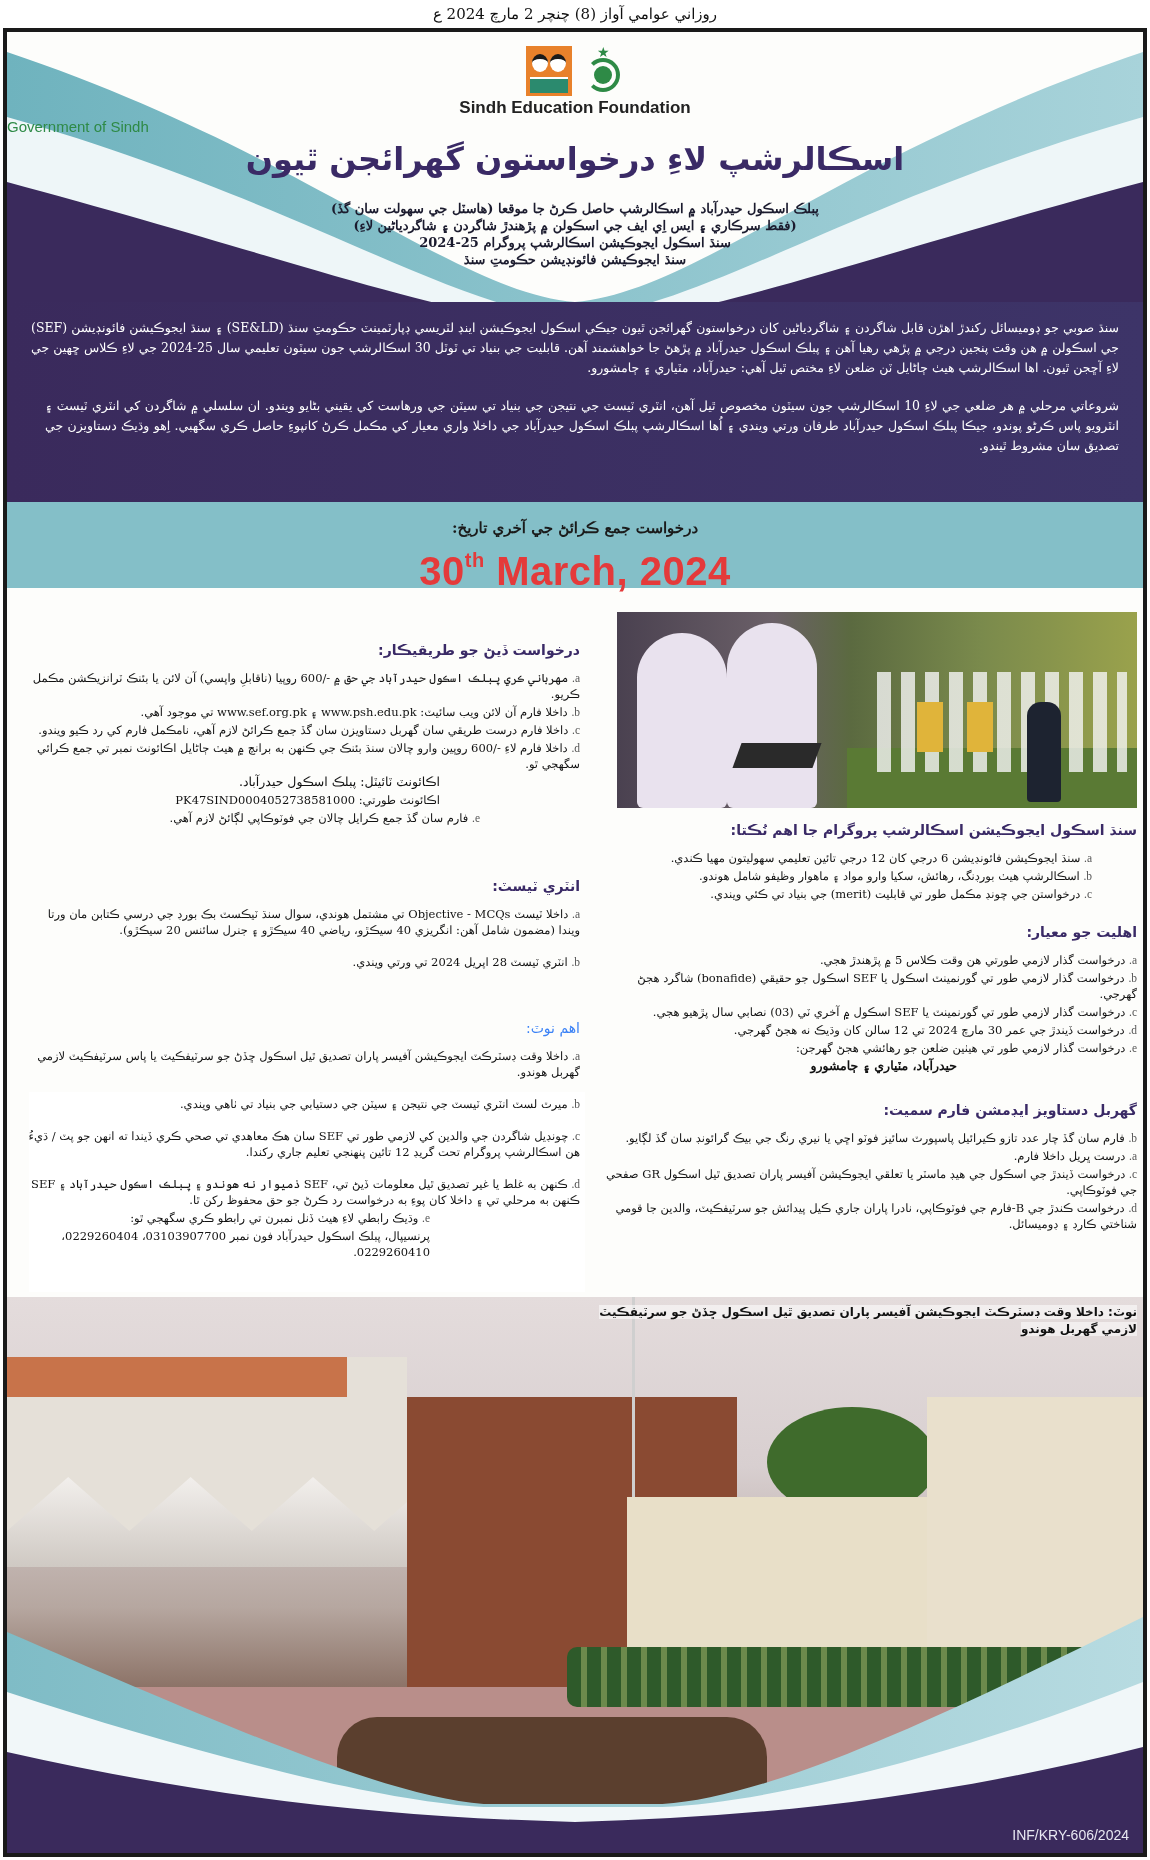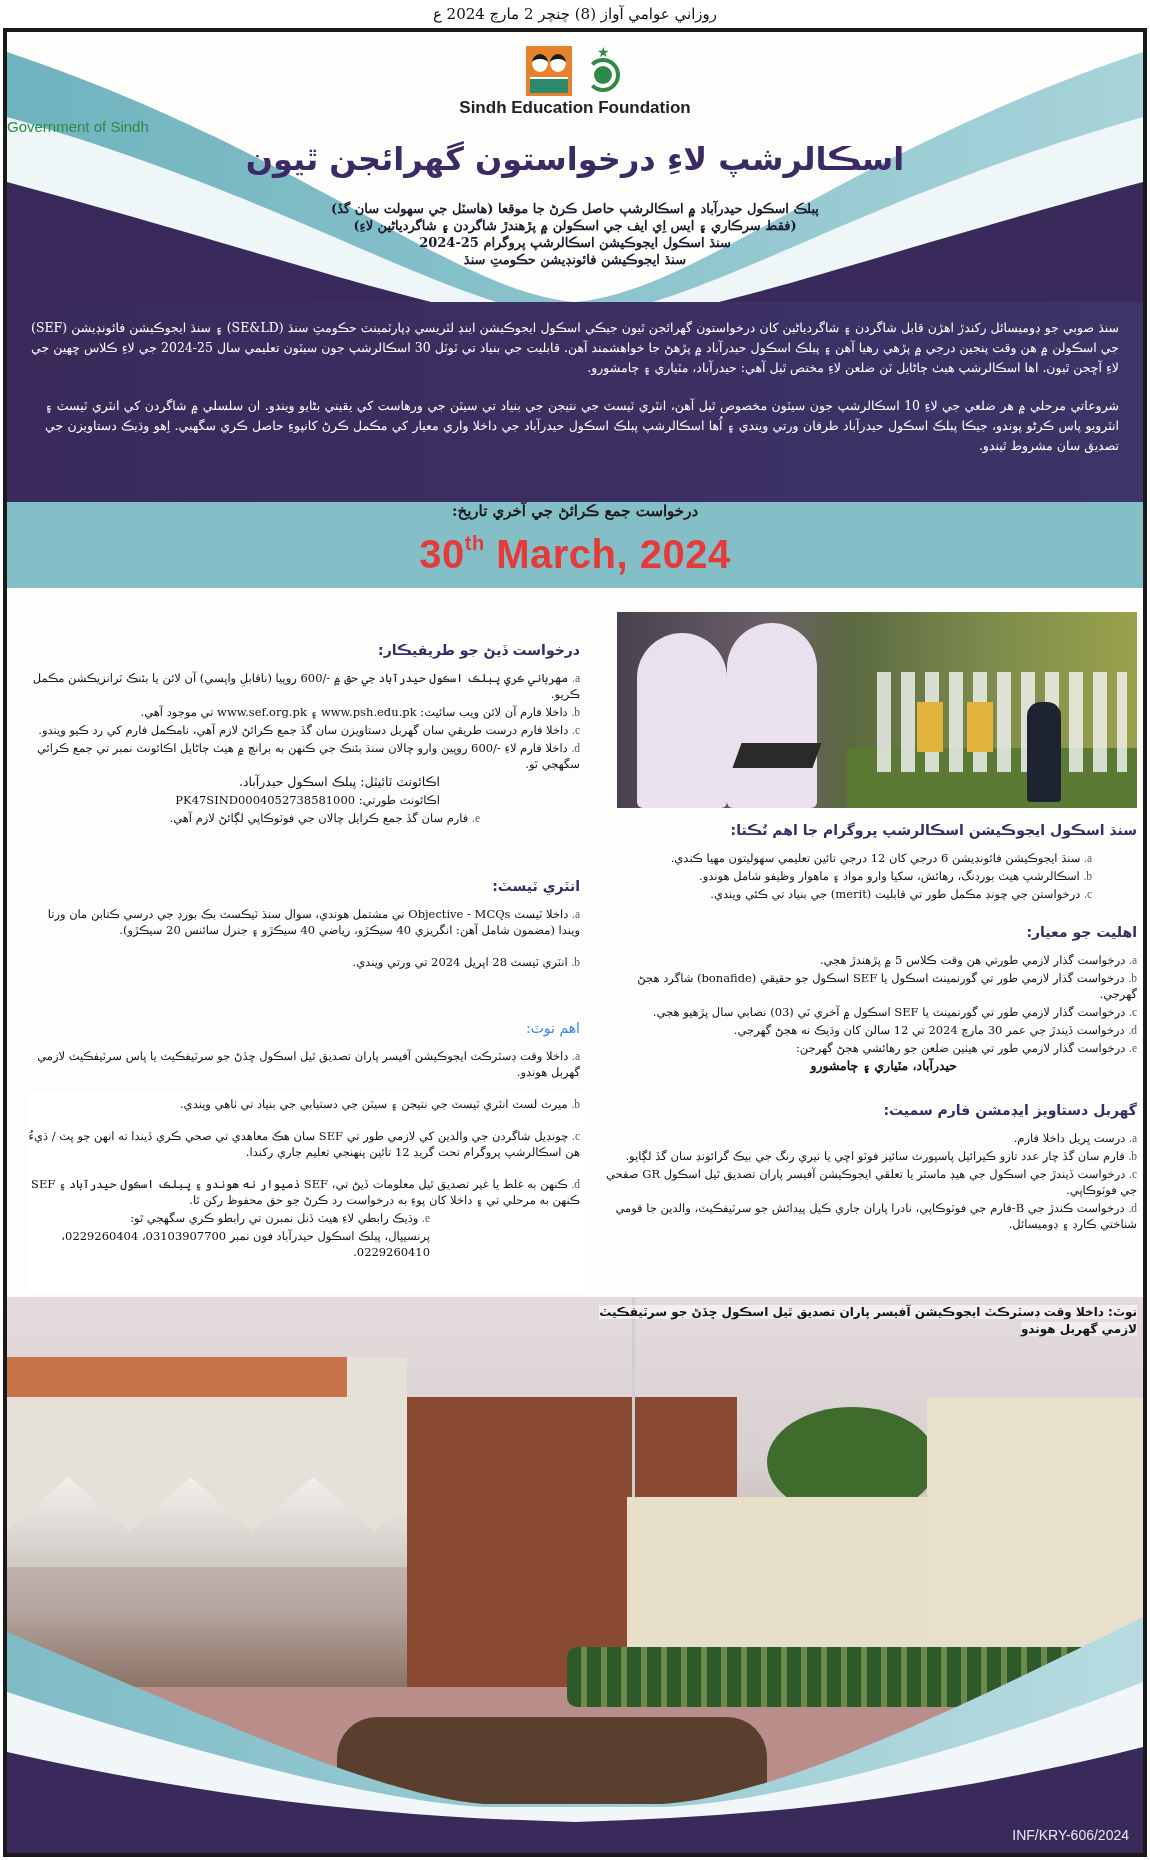--- a/index.html
+++ b/index.html
@@ -23,21 +23,21 @@
   .org-sub { position: absolute; left: 0; right: 0; top: 86px; text-align: left; font-family: "Liberation Sans", sans-serif; font-size: 15px; color: #2e8a46; }
   .main-title { position: absolute; left: 0; right: 0; top: 108px; text-align: center; direction: rtl; font-family: "DejaVu Sans", sans-serif; font-weight: bold; font-size: 32px; color: #3a2a66; }
   .subs { position: absolute; left: 0; right: 0; top: 168px; text-align: center; direction: rtl; font-family: "DejaVu Serif", serif; font-weight: bold; font-size: 13px; color: #1b1b2e; line-height: 17px; }
 
   
   .intro { position: absolute; left: 0; top: 270px; width: 100%; height: 200px; background: linear-gradient(90deg, #3a2a5c 0%, #3d3468 100%); padding: 16px 24px; direction: rtl; color: #fff; font-family: "DejaVu Serif", serif; font-size: 12.5px; line-height: 20px; text-align: justify; }
   .intro p + p { margin-top: 18px; margin-left: 14px; }
 
   
   .deadline { position: absolute; left: 0; top: 470px; width: 100%; height: 86px; background: #84bfc8; text-align: center; }
-  .deadline .lbl { direction: rtl; font-family: "DejaVu Serif", serif; font-weight: bold; font-size: 15px; color: #1b1b1b; padding-top: 0; }
+  .deadline .lbl { direction: rtl; font-family: "DejaVu Serif", serif; font-weight: bold; font-size: 15px; color: #1b1b1b; padding-top: 17px; }
   .deadline .date { font-family: "Liberation Sans", sans-serif; font-weight: bold; font-size: 40px; color: #e43a3a; line-height: 46px; letter-spacing: 0.5px; }
   .deadline .date sup { font-size: 20px; vertical-align: 18px; }
 
   
   .col-left { position: absolute; left: 18px; top: 610px; width: 555px; direction: rtl; font-family: "DejaVu Serif", serif; font-size: 11.5px; line-height: 16px; color: #111; }
   .col-left-box { position: absolute; left: 22px; top: 1060px; width: 556px; height: 200px; background: #fff; }
   .col-right { position: absolute; left: 590px; top: 580px; width: 540px; direction: rtl; font-family: "DejaVu Serif", serif; font-size: 11.5px; line-height: 16px; color: #111; }
   .sec-title { font-family: "DejaVu Sans", sans-serif; font-weight: bold; font-size: 14px; color: #3a2a66; margin-bottom: 12px; }
   .sec-title.dark { color: #3b82f6; font-weight: normal; }
   .item { margin-bottom: 2px; }
@@ -207,22 +207,22 @@
     <div class="sec-title">اهليت جو معيار:</div>
     <div class="item"><span class="mk">a.</span> <span>درخواست گذار لازمي طورتي هن وقت ڪلاس 5 ۾ پڙهندڙ هجي.</span></div>
     <div class="item"><span class="mk">b.</span> <span>درخواست گذار لازمي طور تي گورنمينٽ اسڪول يا SEF اسڪول جو حقيقي (bonafide) شاگرد هجڻ گهرجي.</span></div>
     <div class="item"><span class="mk">c.</span> <span>درخواست گذار لازمي طور تي گورنمينٽ يا SEF اسڪول ۾ آخري ٽي (03) نصابي سال پڙهيو هجي.</span></div>
     <div class="item"><span class="mk">d.</span> <span>درخواست ڏيندڙ جي عمر 30 مارچ 2024 تي 12 سالن کان وڌيڪ نه هجڻ گهرجي.</span></div>
     <div class="item"><span class="mk">e.</span> <span>درخواست گذار لازمي طور تي هيٺين ضلعن جو رهائشي هجڻ گهرجن:</span></div>
     <div class="item bold" style="padding-right:180px;">حيدرآباد، مٽياري ۽ ڄامشورو</div>
 
     <div style="height:26px"></div>
     <div class="sec-title">گهربل دستاويز ايڊمشن فارم سميت:</div>
+    <div class="item"><span class="mk">b.</span> <span>فارم سان گڏ چار عدد تازو ڪيرائيل پاسپورٽ سائيز فوٽو اڇي يا نيري رنگ جي بيڪ گرائونڊ سان گڏ لڳايو.</span></div>
     <div class="item"><span class="mk">a.</span> <span>درست ڀريل داخلا فارم.</span></div>
-    <div class="item"><span class="mk">b.</span> <span>فارم سان گڏ چار عدد تازو ڪيرائيل پاسپورٽ سائيز فوٽو اڇي يا نيري رنگ جي بيڪ گرائونڊ سان گڏ لڳايو.</span></div>
     <div class="item"><span class="mk">c.</span> <span>درخواست ڏيندڙ جي اسڪول جي هيڊ ماسٽر يا تعلقي ايجوڪيشن آفيسر پاران تصديق ٿيل اسڪول GR صفحي جي فوٽوڪاپي.</span></div>
     <div class="item"><span class="mk">d.</span> <span>درخواست ڪندڙ جي B-فارم جي فوٽوڪاپي، نادرا پاران جاري ڪيل پيدائش جو سرٽيفڪيٽ، والدين جا قومي شناختي ڪارڊ ۽ ڊوميسائل.</span></div>
   </div>
 
   <div class="right-note"><span>نوٽ: داخلا وقت ڊسٽرڪٽ ايجوڪيشن آفيسر پاران تصديق ٿيل اسڪول ڇڏڻ جو سرٽيفڪيٽ لازمي گهربل هوندو</span></div>
 
   <div class="ref">INF/KRY-606/2024</div>
 </div>
 
 </body></html>

